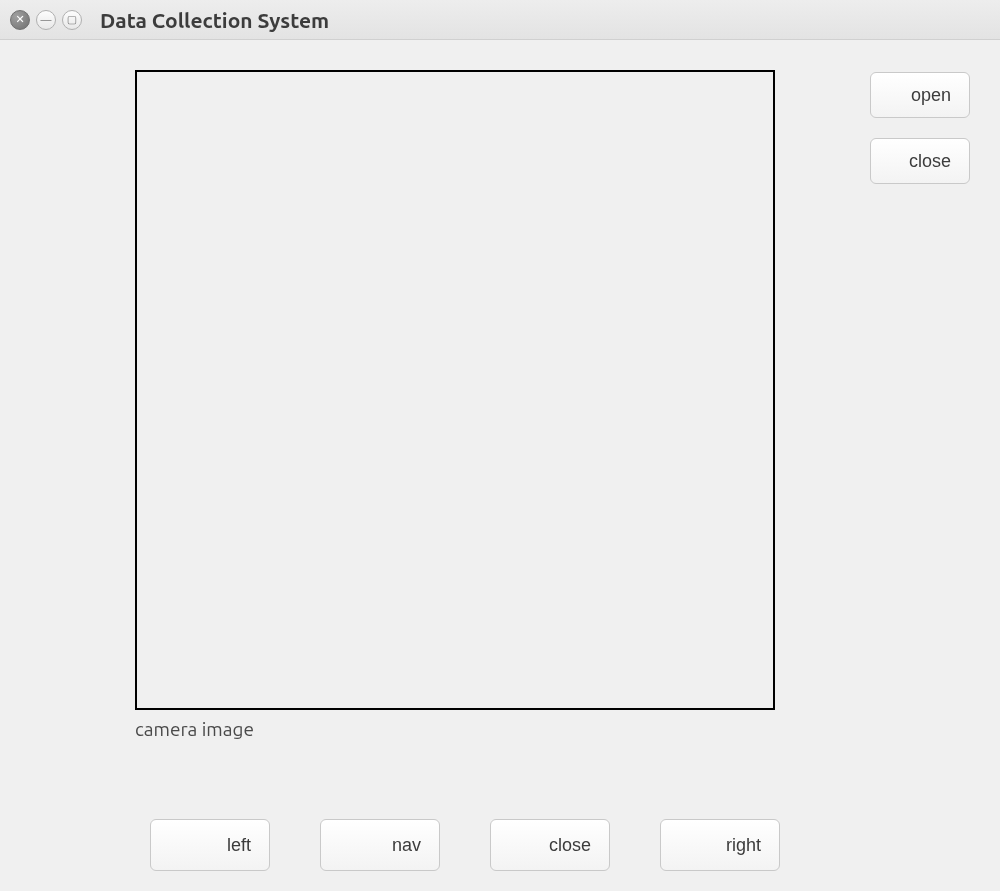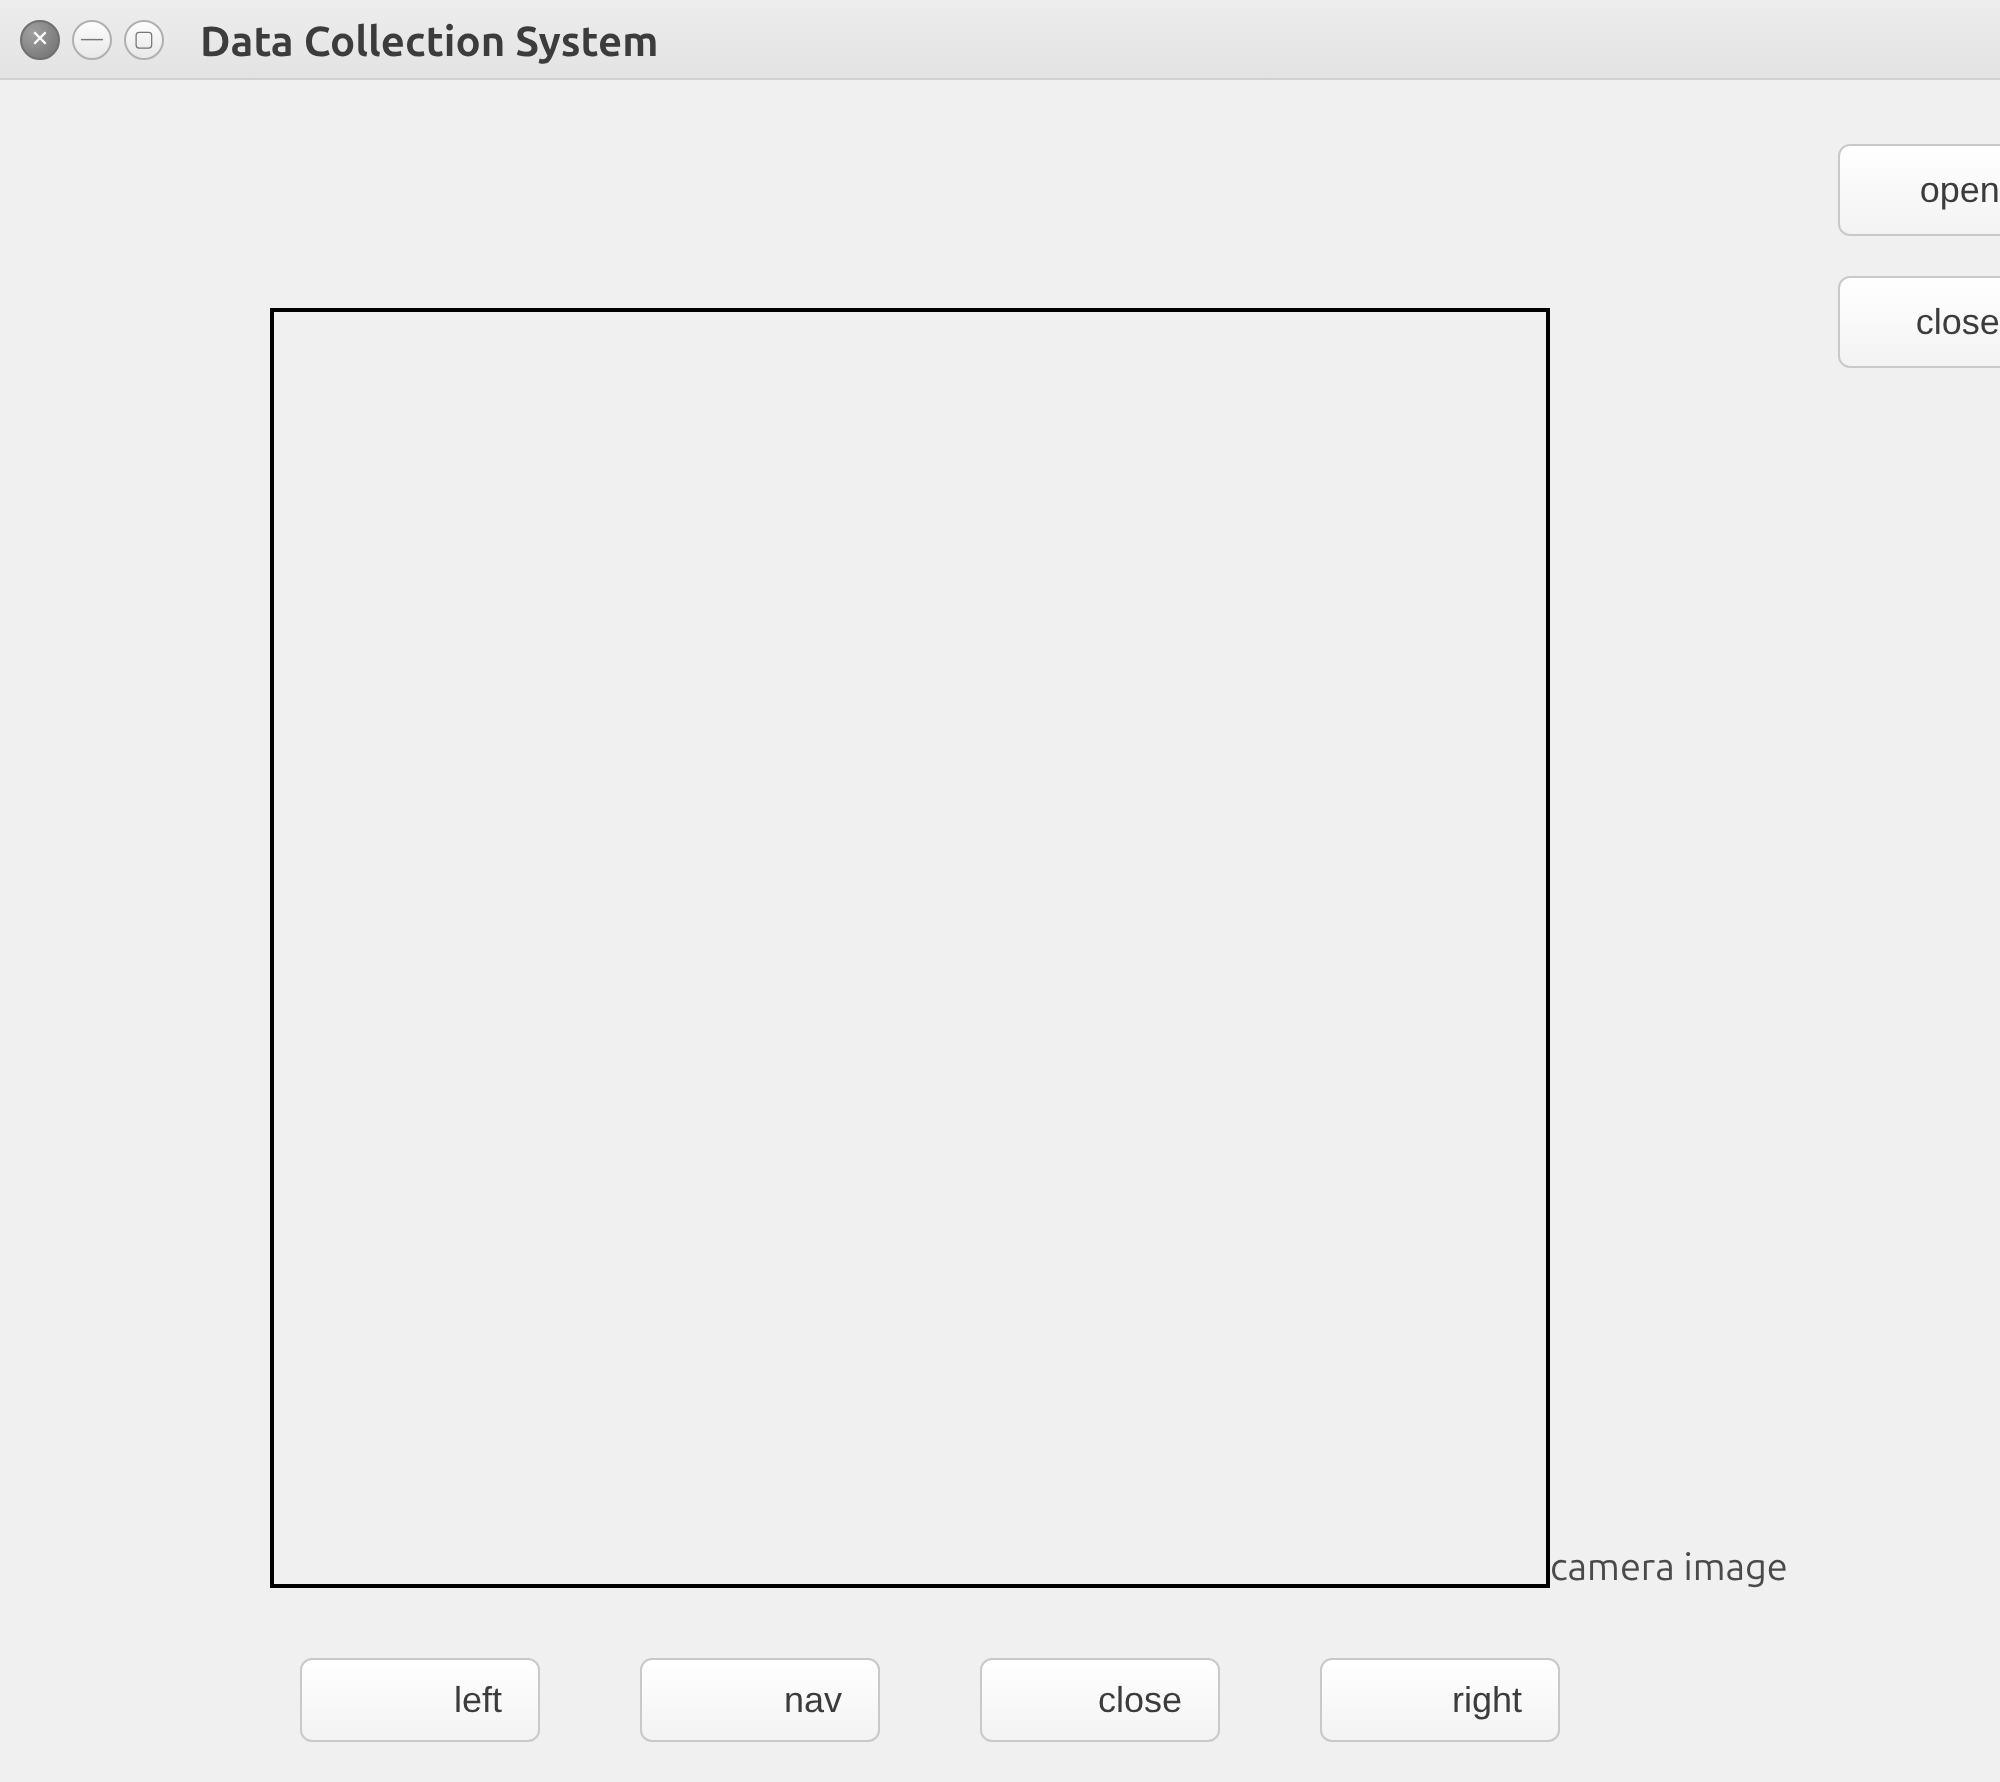--- a/index.html
+++ b/index.html
@@ -68,22 +68,22 @@
     }
     .main-row {
       display: flex;
       flex: 1;
       gap: 25px;
     }
     .image-col {
       flex: 0 0 auto;
       margin-left: 105px;
       display: flex;
-      flex-direction: row;
-      align-items: flex-end;
+      flex-direction: column;
+      align-items: flex-start;
     }
     .camera-box {
       width: 640px;
       height: 640px;
       border: 2px solid #000;
       background: #f0f0f0;
     }
     .camera-label {
       margin-top: 8px;
       font-size: 19px;
@@ -110,21 +110,21 @@
       text-align: right;
     }
     .bottom-buttons {
       display: flex;
       gap: 50px;
       margin-top: 35px;
       margin-left: 120px;
     }
     .bottom-buttons .btn {
       min-width: 120px;
-      height: 42px;
+      height: 52px;
     }
   </style>
 </head>
 <body>
 
 <div class="window">
   <div class="titlebar">
     <div class="window-controls">
       <div class="win-btn close">✕</div>
       <div class="win-btn">—</div>

